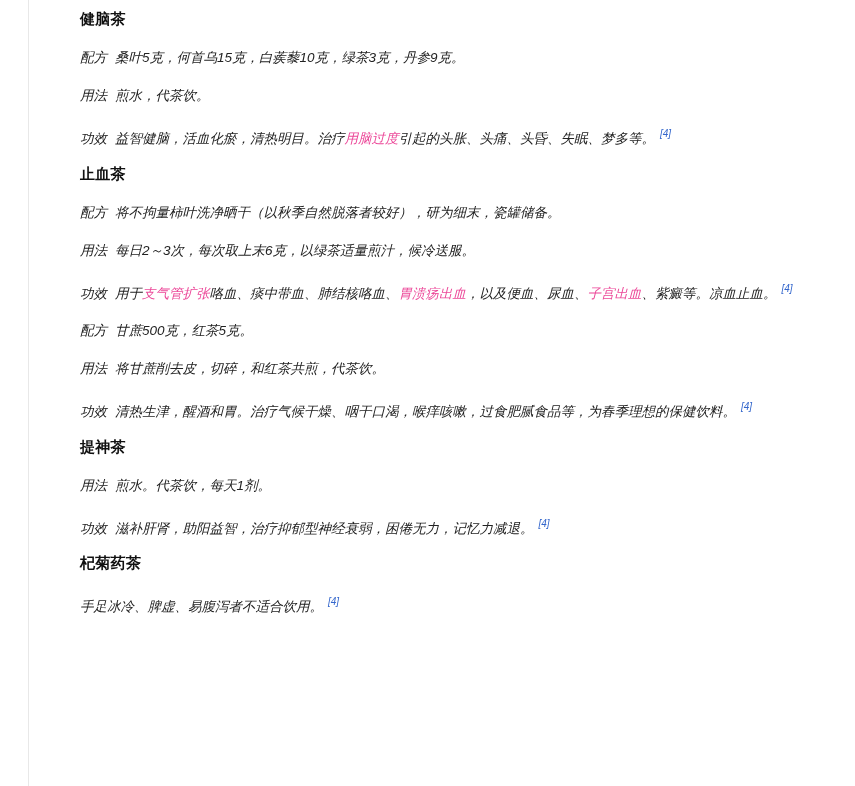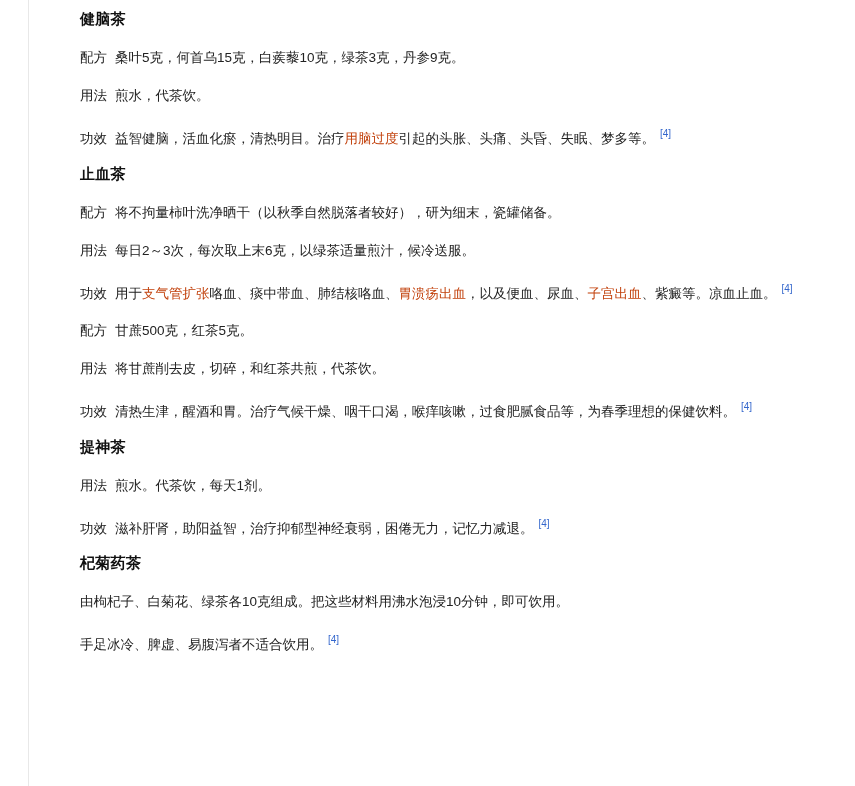--- a/index.html
+++ b/index.html
@@ -43,32 +43,33 @@
     letter-spacing: 0.3px;
   }
   .heading-first {
     margin-top: 8px;
   }
   .para {
     font-size: 13.5px;
     line-height: 21px;
     color: #222222;
     margin: 17px 0 0 0;
+    font-style: italic;
   }
   .para-indent {
   }
   .lbl {
     color: #222222;
   }
   .lbl-space {
     display: inline-block;
     width: 8px;
   }
   a.wlink {
-    color: #c2410c;
+    color: #ec4899;
     text-decoration: none;
   }
   sup.ref {
     font-size: 10px;
     color: #3366cc;
     vertical-align: super;
     margin-left: 5px;
     white-space: nowrap;
   }
   sup.ref a {
@@ -109,19 +110,18 @@
 
     <h3 class="section-heading">提神茶</h3>
 
 
     <p class="para"><span class="lbl">用法</span><span class="lbl-space"></span><span>煎水。代茶饮，每天1剂。</span></p>
 
     <p class="para"><span class="lbl">功效</span><span class="lbl-space"></span><span>滋补肝肾，助阳益智，治疗抑郁型神经衰弱，困倦无力，记忆力减退。</span><sup class="ref"><a href="#">[4]</a></sup></p>
 
     <h3 class="section-heading">杞菊药茶</h3>
 
-    <p class="para"><span>由枸杞子、白菊花、绿茶各10克组成。把这些材料用沸水泡浸10分钟，即可饮用。</span></p>
 
 
     <p class="para"><span>手足冰冷、脾虚、易腹泻者不适合饮用。</span><sup class="ref"><a href="#">[4]</a></sup></p>
 
   </div>
 </div>
 
 </body></html>

